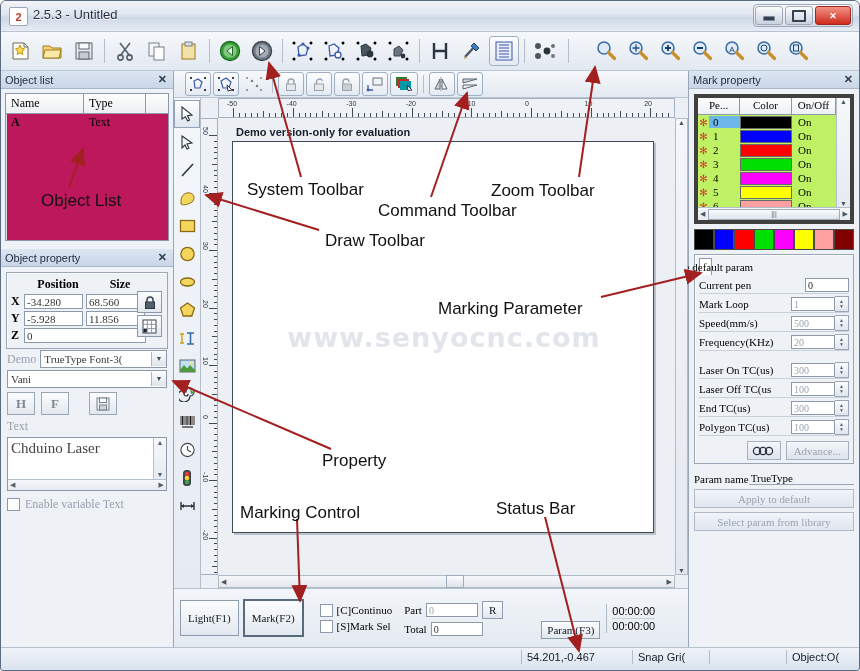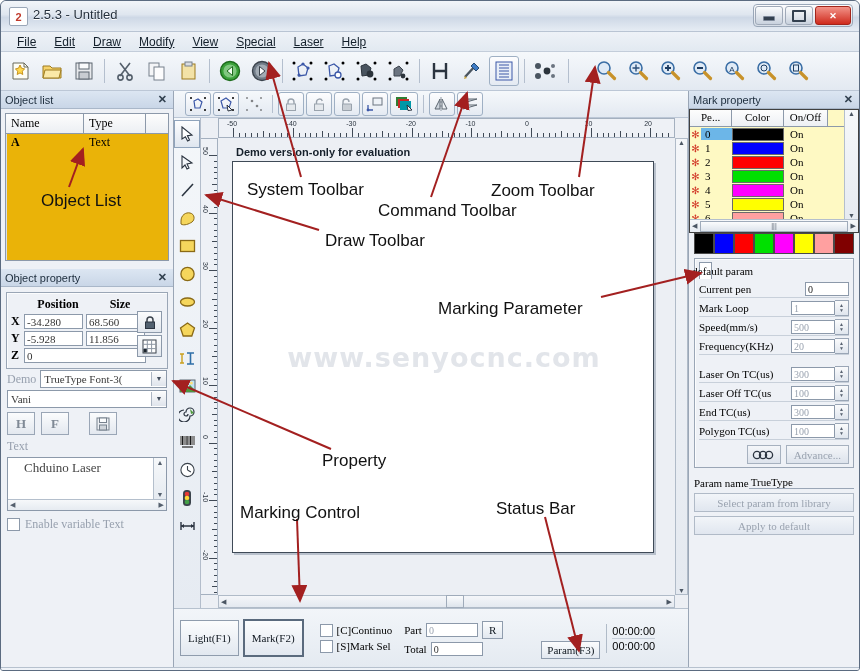--- a/index.html
+++ b/index.html
@@ -56,21 +56,21 @@
 
   
   .dockhdr{height:17px;background:linear-gradient(#dce6f2,#c9d6e7);
     border-bottom:1px solid #a9b7c9;display:flex;align-items:center;
     padding:0 4px;font-size:11px;color:#1c2c3c;}
   .dockhdr .x{margin-left:auto;font-weight:bold;font-size:11px;color:#31404f;
     padding:0 2px;}
 
   
   .objlist-wrap{padding:4px;}
-  .objlist{height:146px;background:#eab308;border:1px solid #8c99aa;
+  .objlist{height:146px;background:#be185d;border:1px solid #8c99aa;
     box-shadow:inset 1px 1px 0 #d8dee7;position:relative;}
   .ol-head{display:flex;height:19px;border-bottom:1px solid #8c99aa;}
   .ol-head div{border-right:1px solid #8c99aa;
     background:linear-gradient(#fdfdfd,#eceff3);font-size:12px;
     font-family:"Liberation Serif",serif;padding:2px 5px;box-sizing:border-box;}
   .olc1{width:78px;} .olc2{width:62px;} .olc3{flex:1;border-right:none !important;}
   .ol-row{display:flex;height:17px;font-size:12px;
     font-family:"Liberation Serif",serif;}
   .ol-row div{padding:1px 5px;box-sizing:border-box;}
 
@@ -104,21 +104,21 @@
   .fcombo .arw{margin-left:auto;width:14px;height:14px;
     background:linear-gradient(#fafbfc,#dfe4ec);border-left:1px solid #aab4c2;
     display:flex;align-items:center;justify-content:center;font-size:7px;color:#44505f;}
   .fbtns{display:flex;gap:6px;padding:3px 6px;}
   .fbtn{width:26px;height:21px;border:1px solid #9aa6b6;
     background:linear-gradient(#fbfcfd,#e3e8ef);display:flex;align-items:center;
     justify-content:center;font-family:"Liberation Serif",serif;font-weight:bold;
     font-size:13px;color:#7f8995;}
   .textarea{margin:2px 6px;height:52px;border:1px solid #8c99aa;background:#fff;
     position:relative;}
-  .textarea .tx{font-family:"Liberation Serif",serif;font-size:13px;padding:2px 16px;
+  .textarea .tx{font-family:"Liberation Serif",serif;font-size:15px;padding:2px 3px;
     color:#444;}
   .vsb{position:absolute;right:0;top:0;width:12px;bottom:11px;
     background:linear-gradient(#f6f8fa,#e6ebf1);border-left:1px solid #b4bfcc;}
   .hsb{position:absolute;left:0;right:0;bottom:0;height:11px;
     background:linear-gradient(#f6f8fa,#e6ebf1);border-top:1px solid #b4bfcc;
     display:flex;justify-content:space-between;align-items:center;
     font-size:7px;color:#55606e;padding:0 2px;box-sizing:border-box;}
   .arwbox{display:flex;flex-direction:column;justify-content:space-between;height:100%;
     align-items:center;font-size:7px;color:#55606e;padding:1px 0;box-sizing:border-box;}
   .chkrow{display:flex;align-items:center;gap:5px;padding:4px 6px;}
@@ -181,21 +181,21 @@
 
   
   .statusbar{height:18px;background:linear-gradient(#eff3f8,#dee6f0);
     border-top:1px solid #b6c1ce;display:flex;align-items:center;font-size:11px;
     color:#141e28;}
   .scell{border-left:1px solid #b3bdc9;padding:0 5px;height:14px;display:flex;
     align-items:center;overflow:hidden;white-space:nowrap;}
   .scell.first{border-left:none;flex:1;}
 
   
-  .pentable{height:122px;background:#fef9c3;border:1px solid #404040;
+  .pentable{margin:5px;height:122px;background:#bef264;border:4px solid #404040;
     position:relative;overflow:hidden;}
   .pt-head{display:flex;height:16px;border-bottom:1px solid #8c99aa;
     font-family:"Liberation Serif",serif;font-size:11px;}
   .pt-head div{border-right:1px solid #8c99aa;text-align:center;
     background:linear-gradient(#fdfdfd,#edf0f4);box-sizing:border-box;line-height:15px;}
   .ptc1{width:42px;} .ptc2{width:52px;} .ptc3{width:44px;}
   .pt-row{display:flex;height:14px;align-items:center;
     font-family:"Liberation Serif",serif;font-size:11px;}
   .pn-star{width:11px;text-align:center;color:#d23b2a;font-size:10px;}
   .pn-idx{width:31px;padding-left:4px;box-sizing:border-box;}
@@ -257,30 +257,20 @@
       <div class="wb">
           <span class="mn"></span>
         </div>
       <div class="wb">
           <span class="mx"></span>
         </div>
       <div class="wb close">✕</div>
     </div>
   </div>
 
-  <div class="menubar">
-    <div class="menu-item"><u>File</u></div>
-    <div class="menu-item"><u>Edit</u></div>
-    <div class="menu-item"><u>Draw</u></div>
-    <div class="menu-item"><u>Modify</u></div>
-    <div class="menu-item"><u>View</u></div>
-    <div class="menu-item"><u>Special</u></div>
-    <div class="menu-item"><u>Laser</u></div>
-    <div class="menu-item"><u>Help</u></div>
-  </div>
 
   <div class="toolrow">
     <div class="tgrp">
       <div class="tbtn">
         <svg width="22" height="22" viewBox="0 0 22 22">
             <path d="M4 3h11l4 4v12H4z" fill="#fdfdf5" stroke="#6b6b5a"></path>
             <path d="M15 3v4h4" fill="none" stroke="#6b6b5a"></path>
             <path d="M11 5l1.4 3.1L15.6 9l-2.4 2.2.6 3.3-2.8-1.6-2.8 1.6.6-3.3L6.4 9l3.2-.9z" fill="#ffd84d" stroke="#c8921a"></path>
           </svg>
       </div>
@@ -1126,22 +1116,22 @@
               </svg>
           </div>
           <div class="advbtn">Advance...</div>
         </div>
       </div>
 
       <div class="pnamerow">
         <span>Param name</span>
         <span class="pnameval">TrueType</span>
       </div>
+      <div class="wbtn">Apply to default</div>
       <div class="wbtn">Select param from library</div>
-      <div class="wbtn">Apply to default</div>
     </div>
   </div>
 
   <div class="statusbar">
     <div class="scell first"></div>
     <div class="scell" style="width:100px;">54.201,-0.467</div>
     <div class="scell" style="width:66px;">Snap Gri(</div>
     <div class="scell" style="width:66px;"></div>
     <div class="scell" style="width:62px;">Object:O(</div>
 

